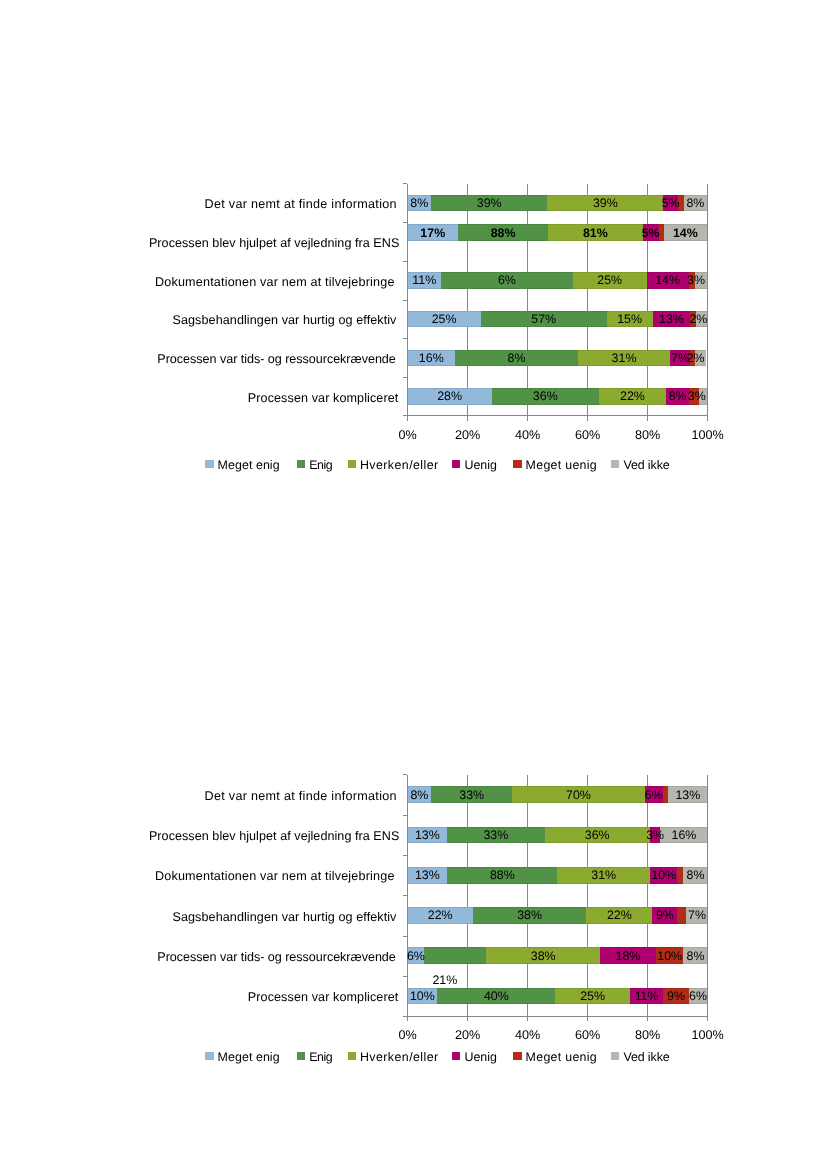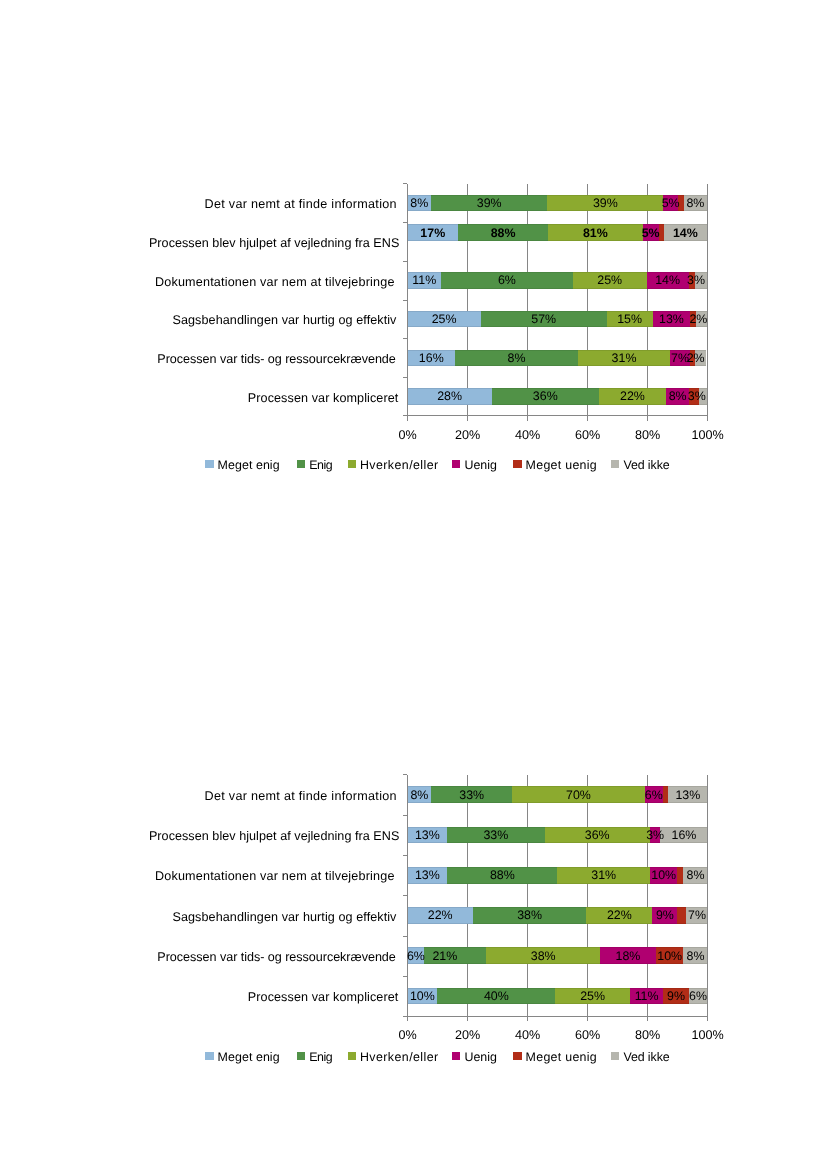--- a/index.html
+++ b/index.html
@@ -275,21 +275,21 @@
         </div>
         <div class="bar" style="left: 407.5px; top: 947.425px; height: 16.6px; width: 300px;">
           <div class="seg" style="width: 16.8px; flex: 0 0 auto; background: rgb(146, 185, 218);"></div>
           <div class="seg" style="width: 62.1px; flex: 0 0 auto; background: rgb(81, 146, 71);"></div>
           <div class="seg" style="width: 113.7px; flex: 0 0 auto; background: rgb(140, 170, 47);"></div>
           <div class="seg" style="width: 55.8px; flex: 0 0 auto; background: rgb(176, 0, 112);"></div>
           <div class="seg" style="width: 27.6px; flex: 0 0 auto; background: rgb(178, 45, 23);"></div>
           <div class="seg" style="width: 24px; flex: 0 0 auto; background: rgb(182, 182, 174);"></div>
           <div class="lablayer" style="width: 300px;">
             <div class="seglab" style="left: 0px; width: 16.8px;">6%</div>
-            <div class="seglab" style="left: 16.8px; width: 41px;">21%</div>
+            <div class="seglab" style="left: 16.8px; width: 41px; margin-top: 24px;">21%</div>
             <div class="seglab" style="left: 78.9px; width: 113.7px;">38%</div>
             <div class="seglab" style="left: 192.6px; width: 55.8px;">18%</div>
             <div class="seglab" style="left: 248.4px; width: 27.6px;">10%</div>
             <div class="seglab" style="left: 276px; width: 24px;">8%</div>
           </div>
         </div>
         <div class="bar" style="left: 407.5px; top: 987.675px; height: 16.6px; width: 300px;">
           <div class="seg" style="width: 29.7px; flex: 0 0 auto; background: rgb(146, 185, 218);"></div>
           <div class="seg" style="width: 118.2px; flex: 0 0 auto; background: rgb(81, 146, 71);"></div>
           <div class="seg" style="width: 74.4px; flex: 0 0 auto; background: rgb(140, 170, 47);"></div>

